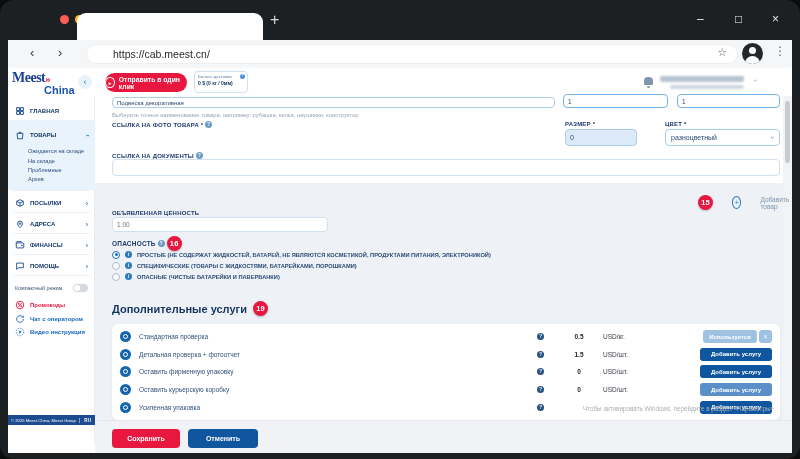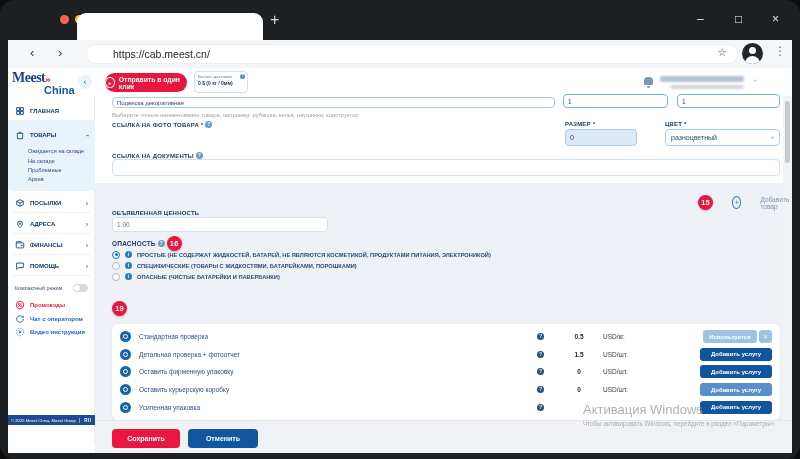--- a/index.html
+++ b/index.html
@@ -317,20 +317,21 @@
         <span class="radiolbl">СПЕЦИФИЧЕСКИЕ (ТОВАРЫ С ЖИДКОСТЯМИ, БАТАРЕЙКАМИ, ПОРОШКАМИ)</span>
       </div>
       <div class="radiorow" style="top:204px;">
         <span class="radio"></span>
         <span class="iinfo blue">i</span>
         <span class="radiolbl">ОПАСНЫЕ (ЧИСТЫЕ БАТАРЕЙКИ И ПАВЕРБАНКИ)</span>
       </div>
 
 
       <div class="abs" style="left:104px;top:233px;display:flex;align-items:center;gap:6px;">
+        <span class="sectitle">Дополнительные услуги</span>
         <span class="badge">19</span>
       </div>
 
       <div class="abs card">
         <div class="svcrow">
           <span class="svcico"></span>
           <span class="svcname">Стандартная проверка</span>
           <span class="iinfo navy">?</span>
           <span class="svcprice">0.5</span>
           <span class="svcunit">USD/кг.</span>
@@ -375,21 +376,20 @@
           <span class="iinfo navy">?</span>
           <span class="svcprice"></span>
           <span class="svcunit"></span>
           <span class="svcbtncell">
               <span class="btn-add">Добавить услугу</span>
             </span>
         </div>
       </div>
 
       <div class="abs watermark">
-        <div class="wm1">Активация Windows</div>
         <div class="wm2">Чтобы активировать Windows, перейдите в раздел «Параметры».</div>
       </div>
 
       <div class="abs footstrip">
         <div class="abs btn-save">Сохранить</div>
         <div class="abs btn-cancel">Отменить</div>
       </div>
     </div>
   </div>
 </div>

